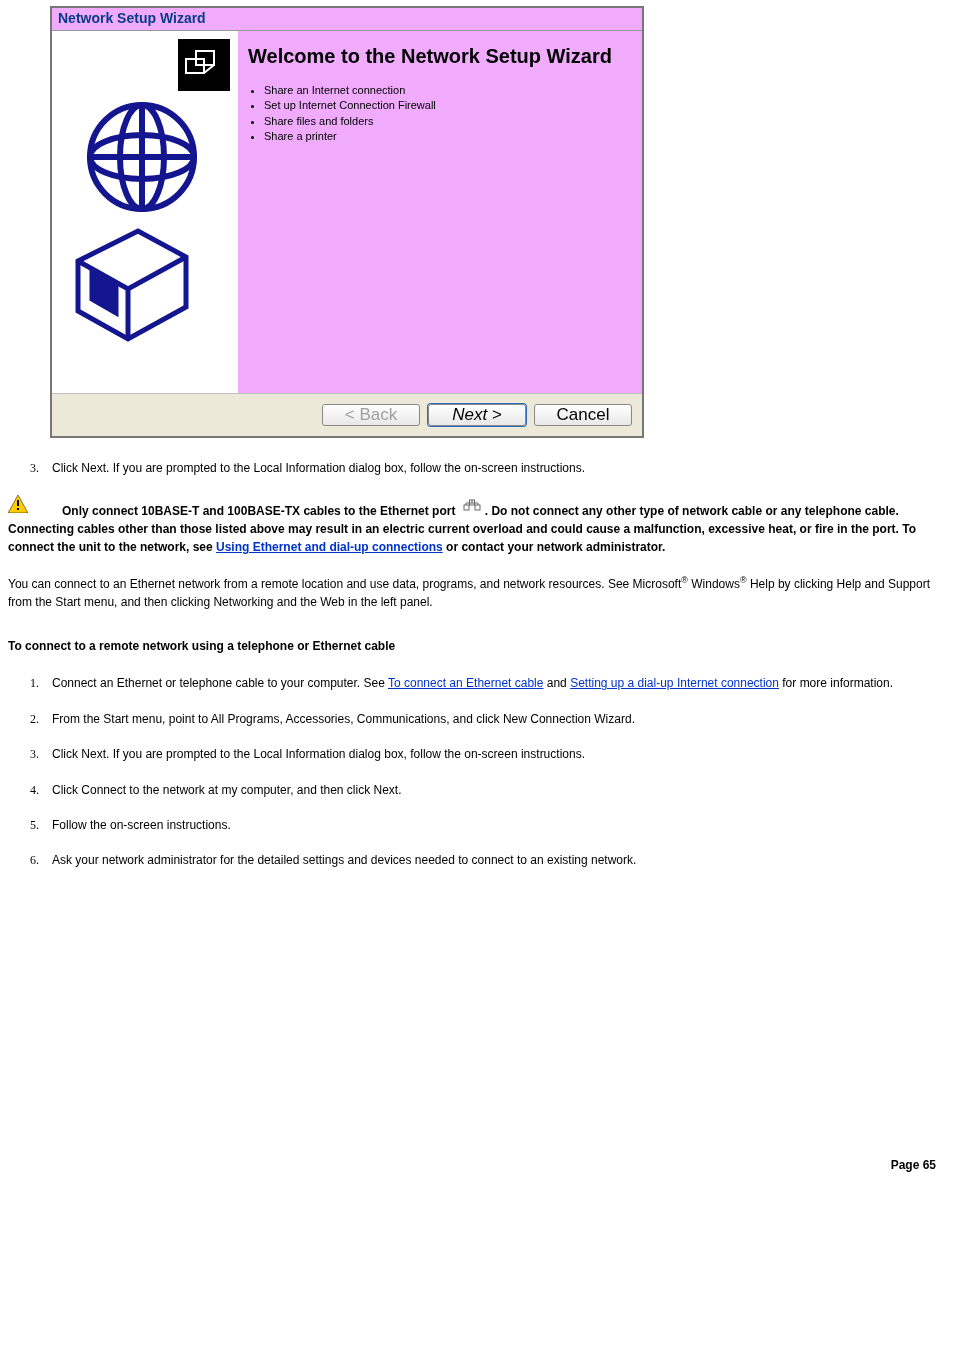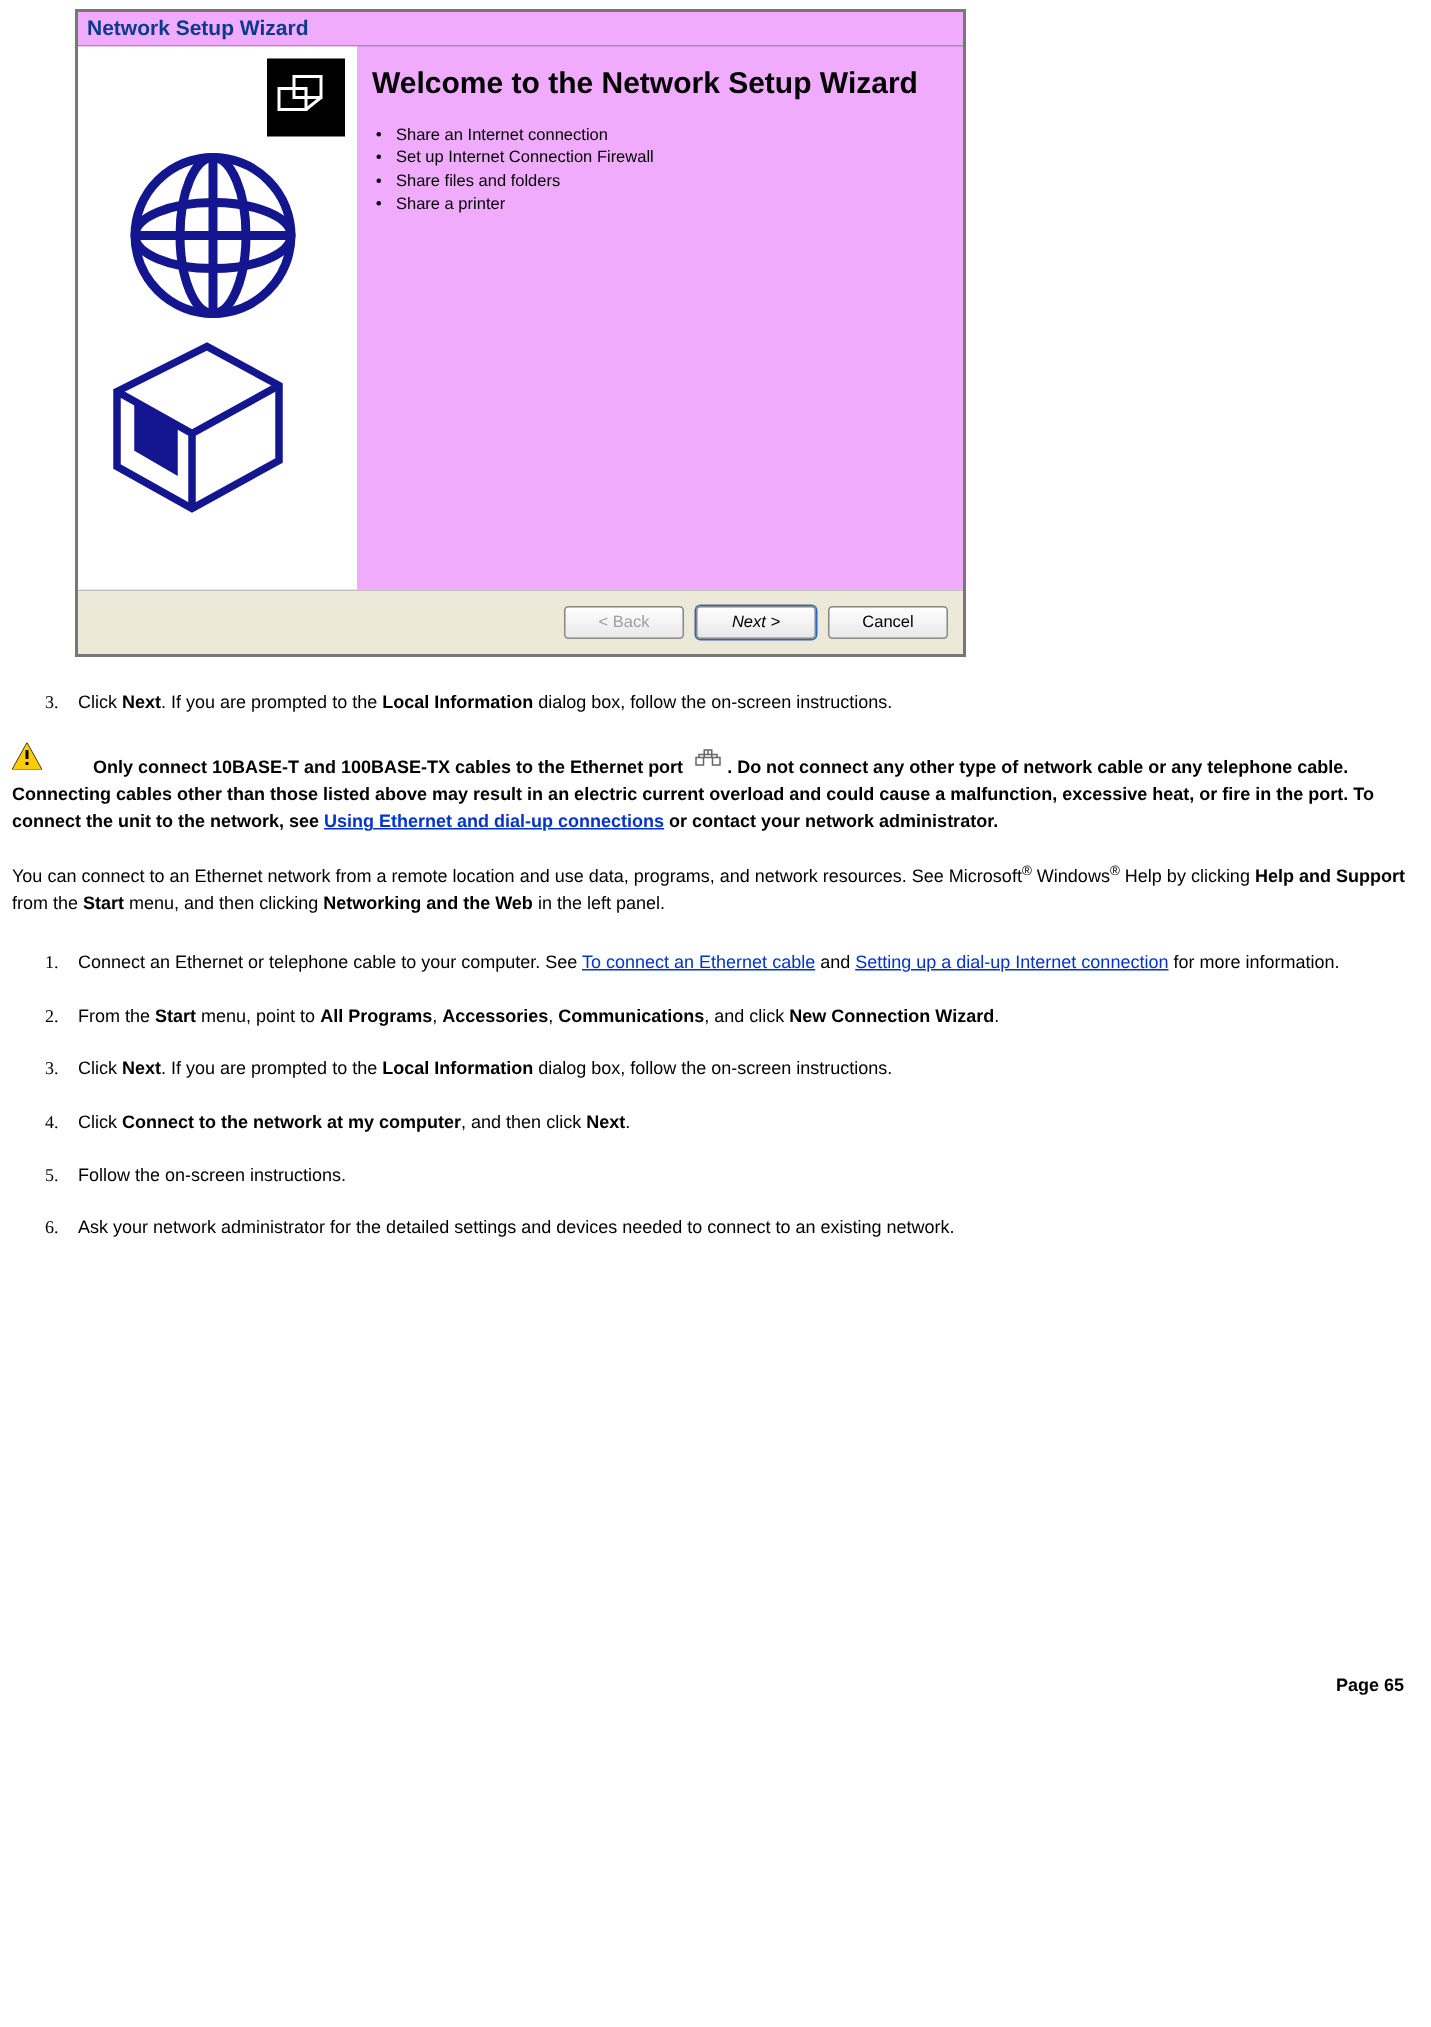--- a/index.html
+++ b/index.html
@@ -77,22 +77,22 @@
   .wizard-buttons {
     border-top: 1px solid #c0c0c0;
     background: #ece9d8;
     padding: 10px;
     display: flex;
     justify-content: flex-end;
     gap: 8px;
   }
   .winbtn {
     font-family: Tahoma, Arial, sans-serif;
-    font-size: 11px;
-    width: 80px;
+    font-size: 17px;
+    width: 98px;
     height: 22px;
     border: 1px solid #888;
     border-radius: 3px;
     background: linear-gradient(#fff, #e8e8e8);
     box-sizing: border-box;
     display: inline-flex;
     align-items: center;
     justify-content: center;
   }
   .winbtn.disabled {
@@ -129,21 +129,21 @@
     margin: 6px 0 18px 0;
     line-height: 1.45;
   }
   .step-num {
     width: 22px;
     flex-shrink: 0;
     font-family: Georgia, 'Times New Roman', serif;
     font-size: 12px;
   }
   .step-text { flex: 1; }
-  b { font-weight: bold; }
+  b { font-weight: normal; }
   a.link { color: #0033cc; text-decoration: underline; }
 
   .caution {
     margin: 6px 2px 0 2px;
     line-height: 1.5;
     font-weight: bold;
   }
   .caution-icon {
     display: inline-block;
     vertical-align: text-bottom;
@@ -250,20 +250,21 @@
             <rect x="8.5" y="1" width="5" height="5"></rect>
             <path d="M5 6 V4 H17 V6 M11 4 V1"></path>
           </g>
         </svg></span><span>. Do not connect any other type of network cable or any telephone cable. Connecting cables other than those listed above may result in an electric current overload and could cause a malfunction, excessive heat, or fire in the port. To connect the unit to the network, see </span><a href="#" class="link">Using Ethernet and dial-up connections</a><span> or contact your network administrator.</span>
   </div>
 
   <div class="para">
     <span>You can connect to an Ethernet network from a remote location and use data, programs, and network resources. See Microsoft</span><span style="font-size:9px;vertical-align:super">®</span><span> Windows</span><span style="font-size:9px;vertical-align:super">®</span><span> Help by clicking </span><b>Help and Support</b><span> from the </span><b>Start</b><span> menu, and then clicking </span><b>Networking and the Web</b><span> in the left panel.</span>
   </div>
 
+  <div class="subhead">To connect to a remote network using a telephone or Ethernet cable</div>
 
   <div class="step-list">
     <div class="step-item">
       <div class="step-num">1.</div>
       <div class="step-text">
         <span>Connect an Ethernet or telephone cable to your computer. See </span><a href="#" class="link">To connect an Ethernet cable</a><span> and </span><a href="#" class="link">Setting up a dial-up Internet connection</a><span> for more information.</span>
       </div>
     </div>
     <div class="step-item">
       <div class="step-num">2.</div>

